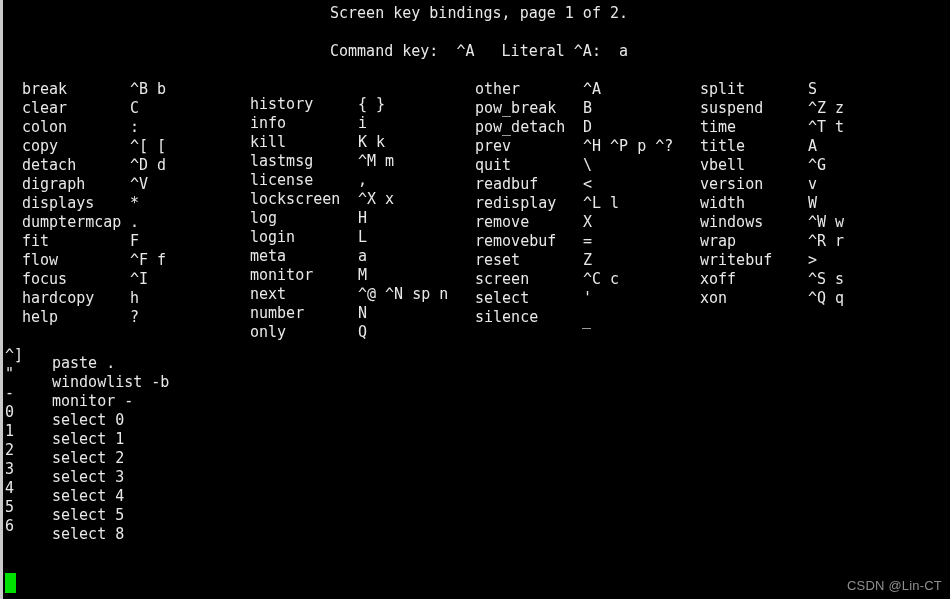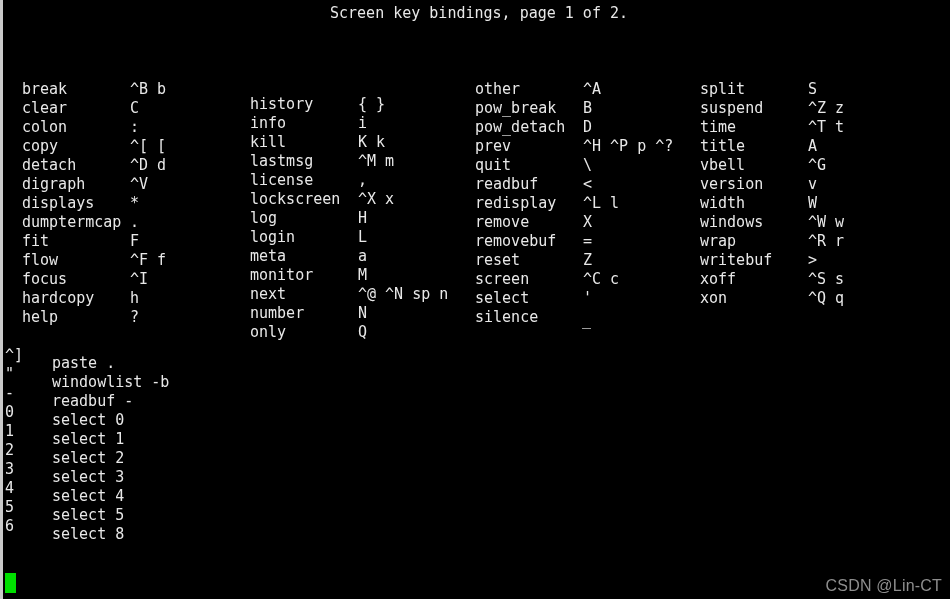--- a/index.html
+++ b/index.html
@@ -132,48 +132,49 @@
     background: #00e000;
   }
 
   
   #watermark {
     position: absolute;
     right: 8px;
     top: 576px;
     color: #8e8e8e;
     font-family: "Liberation Sans", sans-serif;
-    font-size: 16px;
+    font-size: 13px;
     letter-spacing: 0.2px;
     white-space: pre;
   }
 </style>
 </head>
 <body style="background: rgb(0, 0, 0);">
 
 <div id="terminal" style="background: rgb(0, 0, 0); color: rgb(232, 232, 232);">
 
   <div id="left-border" style="background: rgb(201, 201, 201);"></div>
 
   <div class="abs" id="header-title">Screen key bindings, page 1 of 2.</div>
 
+  <div class="abs" id="header-cmdkey">Command key:  ^A   Literal ^A:  a</div>
 
   <div id="bindings-table">
     <div class="bind-col col0"><div class="bind-row"><span class="bind-cmd">break</span><span class="bind-key">^B b</span></div><div class="bind-row"><span class="bind-cmd">clear</span><span class="bind-key">C</span></div><div class="bind-row"><span class="bind-cmd">colon</span><span class="bind-key">:</span></div><div class="bind-row"><span class="bind-cmd">copy</span><span class="bind-key">^[ [</span></div><div class="bind-row"><span class="bind-cmd">detach</span><span class="bind-key">^D d</span></div><div class="bind-row"><span class="bind-cmd">digraph</span><span class="bind-key">^V</span></div><div class="bind-row"><span class="bind-cmd">displays</span><span class="bind-key">*</span></div><div class="bind-row"><span class="bind-cmd">dumptermcap</span><span class="bind-key">.</span></div><div class="bind-row"><span class="bind-cmd">fit</span><span class="bind-key">F</span></div><div class="bind-row"><span class="bind-cmd">flow</span><span class="bind-key">^F f</span></div><div class="bind-row"><span class="bind-cmd">focus</span><span class="bind-key">^I</span></div><div class="bind-row"><span class="bind-cmd">hardcopy</span><span class="bind-key">h</span></div><div class="bind-row"><span class="bind-cmd">help</span><span class="bind-key">?</span></div></div>
     <div class="bind-col col1"><div class="bind-row"><span class="bind-cmd">history</span><span class="bind-key">{ }</span></div><div class="bind-row"><span class="bind-cmd">info</span><span class="bind-key">i</span></div><div class="bind-row"><span class="bind-cmd">kill</span><span class="bind-key">K k</span></div><div class="bind-row"><span class="bind-cmd">lastmsg</span><span class="bind-key">^M m</span></div><div class="bind-row"><span class="bind-cmd">license</span><span class="bind-key">,</span></div><div class="bind-row"><span class="bind-cmd">lockscreen</span><span class="bind-key">^X x</span></div><div class="bind-row"><span class="bind-cmd">log</span><span class="bind-key">H</span></div><div class="bind-row"><span class="bind-cmd">login</span><span class="bind-key">L</span></div><div class="bind-row"><span class="bind-cmd">meta</span><span class="bind-key">a</span></div><div class="bind-row"><span class="bind-cmd">monitor</span><span class="bind-key">M</span></div><div class="bind-row"><span class="bind-cmd">next</span><span class="bind-key">^@ ^N sp n</span></div><div class="bind-row"><span class="bind-cmd">number</span><span class="bind-key">N</span></div><div class="bind-row"><span class="bind-cmd">only</span><span class="bind-key">Q</span></div></div>
     <div class="bind-col col2"><div class="bind-row"><span class="bind-cmd">other</span><span class="bind-key">^A</span></div><div class="bind-row"><span class="bind-cmd">pow_break</span><span class="bind-key">B</span></div><div class="bind-row"><span class="bind-cmd">pow_detach</span><span class="bind-key">D</span></div><div class="bind-row"><span class="bind-cmd">prev</span><span class="bind-key">^H ^P p ^?</span></div><div class="bind-row"><span class="bind-cmd">quit</span><span class="bind-key">\</span></div><div class="bind-row"><span class="bind-cmd">readbuf</span><span class="bind-key">&lt;</span></div><div class="bind-row"><span class="bind-cmd">redisplay</span><span class="bind-key">^L l</span></div><div class="bind-row"><span class="bind-cmd">remove</span><span class="bind-key">X</span></div><div class="bind-row"><span class="bind-cmd">removebuf</span><span class="bind-key">=</span></div><div class="bind-row"><span class="bind-cmd">reset</span><span class="bind-key">Z</span></div><div class="bind-row"><span class="bind-cmd">screen</span><span class="bind-key">^C c</span></div><div class="bind-row"><span class="bind-cmd">select</span><span class="bind-key">'</span></div><div class="bind-row"><span class="bind-cmd">silence</span><span class="bind-key"></span></div></div>
     <div class="bind-col col3"><div class="bind-row"><span class="bind-cmd">split</span><span class="bind-key">S</span></div><div class="bind-row"><span class="bind-cmd">suspend</span><span class="bind-key">^Z z</span></div><div class="bind-row"><span class="bind-cmd">time</span><span class="bind-key">^T t</span></div><div class="bind-row"><span class="bind-cmd">title</span><span class="bind-key">A</span></div><div class="bind-row"><span class="bind-cmd">vbell</span><span class="bind-key">^G</span></div><div class="bind-row"><span class="bind-cmd">version</span><span class="bind-key">v</span></div><div class="bind-row"><span class="bind-cmd">width</span><span class="bind-key">W</span></div><div class="bind-row"><span class="bind-cmd">windows</span><span class="bind-key">^W w</span></div><div class="bind-row"><span class="bind-cmd">wrap</span><span class="bind-key">^R r</span></div><div class="bind-row"><span class="bind-cmd">writebuf</span><span class="bind-key">&gt;</span></div><div class="bind-row"><span class="bind-cmd">xoff</span><span class="bind-key">^S s</span></div><div class="bind-row"><span class="bind-cmd">xon</span><span class="bind-key">^Q q</span></div><div class="bind-row"><span class="bind-cmd"></span><span class="bind-key"></span></div></div>
   </div>
 
   <div class="abs" id="silence-key-wrap">_</div>
 
   <div id="extra-bindings">
       <div class="extra-row"><span class="extra-key">^]</span><span class="extra-cmd">paste .</span></div>
       <div class="extra-row"><span class="extra-key">"</span><span class="extra-cmd">windowlist -b</span></div>
-      <div class="extra-row"><span class="extra-key">-</span><span class="extra-cmd">readbuf -</span></div>
+      <div class="extra-row"><span class="extra-key">-</span><span class="extra-cmd">monitor -</span></div>
       <div class="extra-row"><span class="extra-key">0</span><span class="extra-cmd">select 0</span></div>
       <div class="extra-row"><span class="extra-key">1</span><span class="extra-cmd">select 1</span></div>
       <div class="extra-row"><span class="extra-key">2</span><span class="extra-cmd">select 2</span></div>
       <div class="extra-row"><span class="extra-key">3</span><span class="extra-cmd">select 3</span></div>
       <div class="extra-row"><span class="extra-key">4</span><span class="extra-cmd">select 4</span></div>
       <div class="extra-row"><span class="extra-key">5</span><span class="extra-cmd">select 5</span></div>
       <div class="extra-row"><span class="extra-key">6</span><span class="extra-cmd">select 8</span></div>
     </div>
 
 

